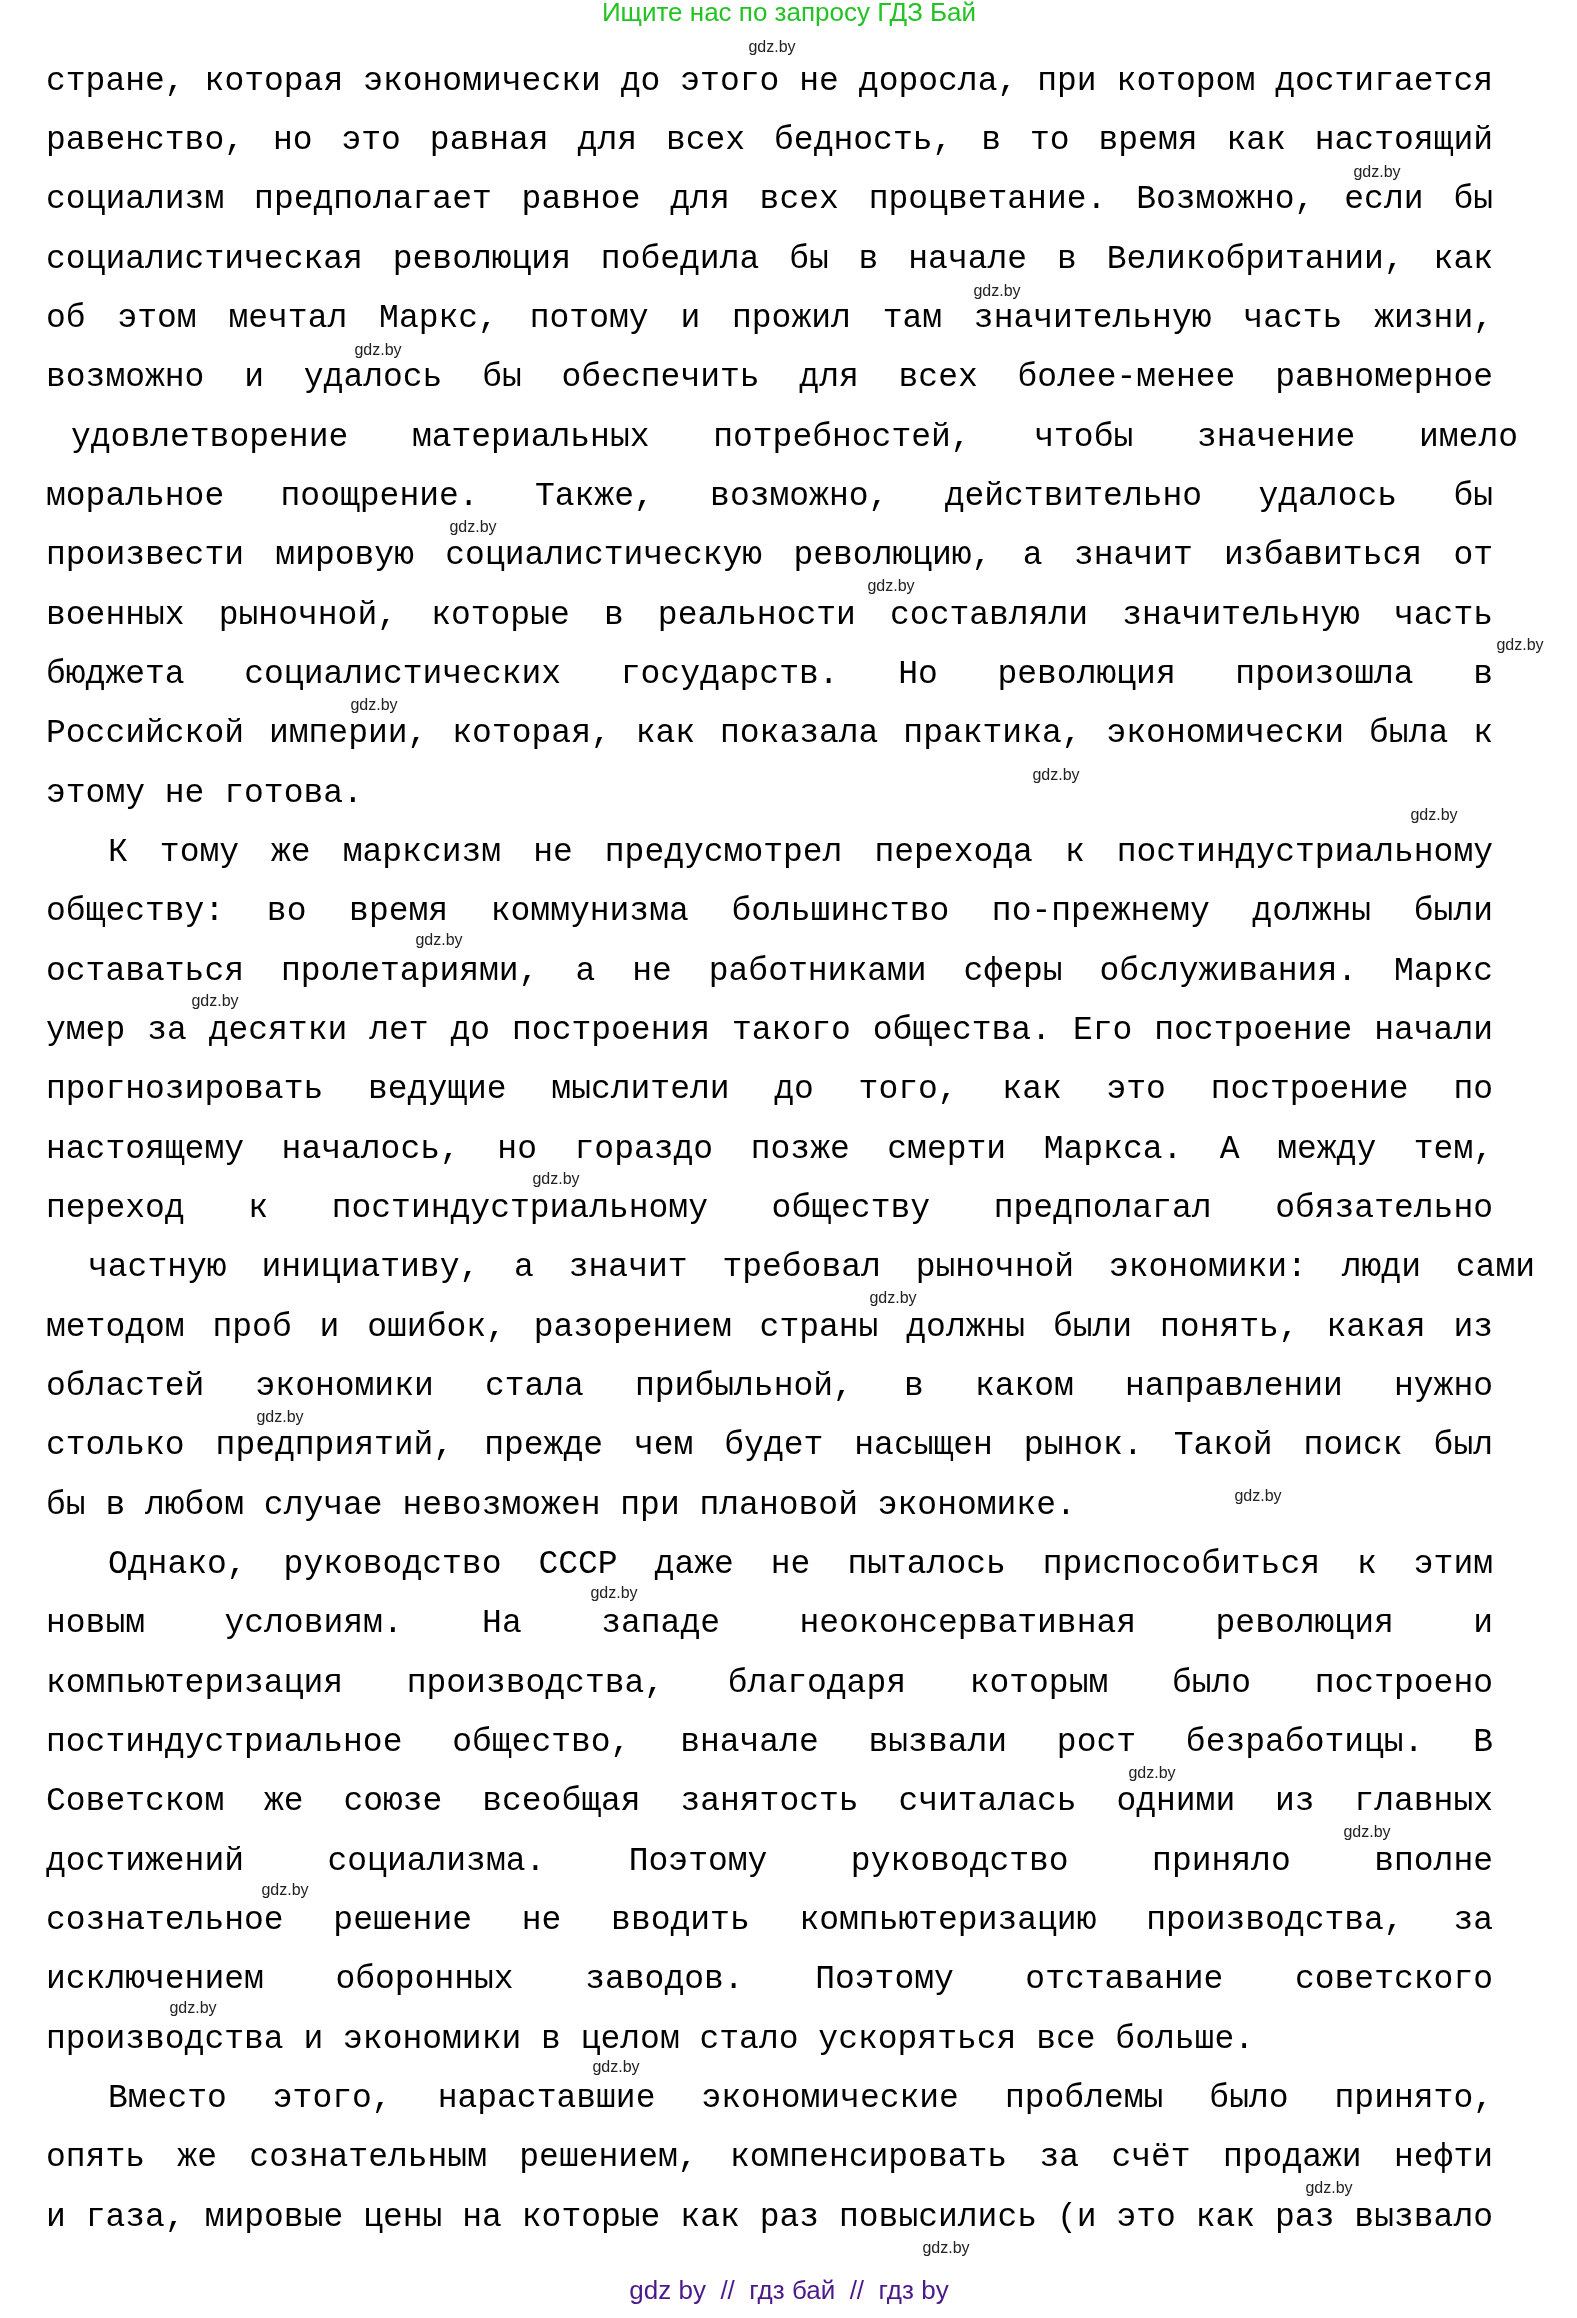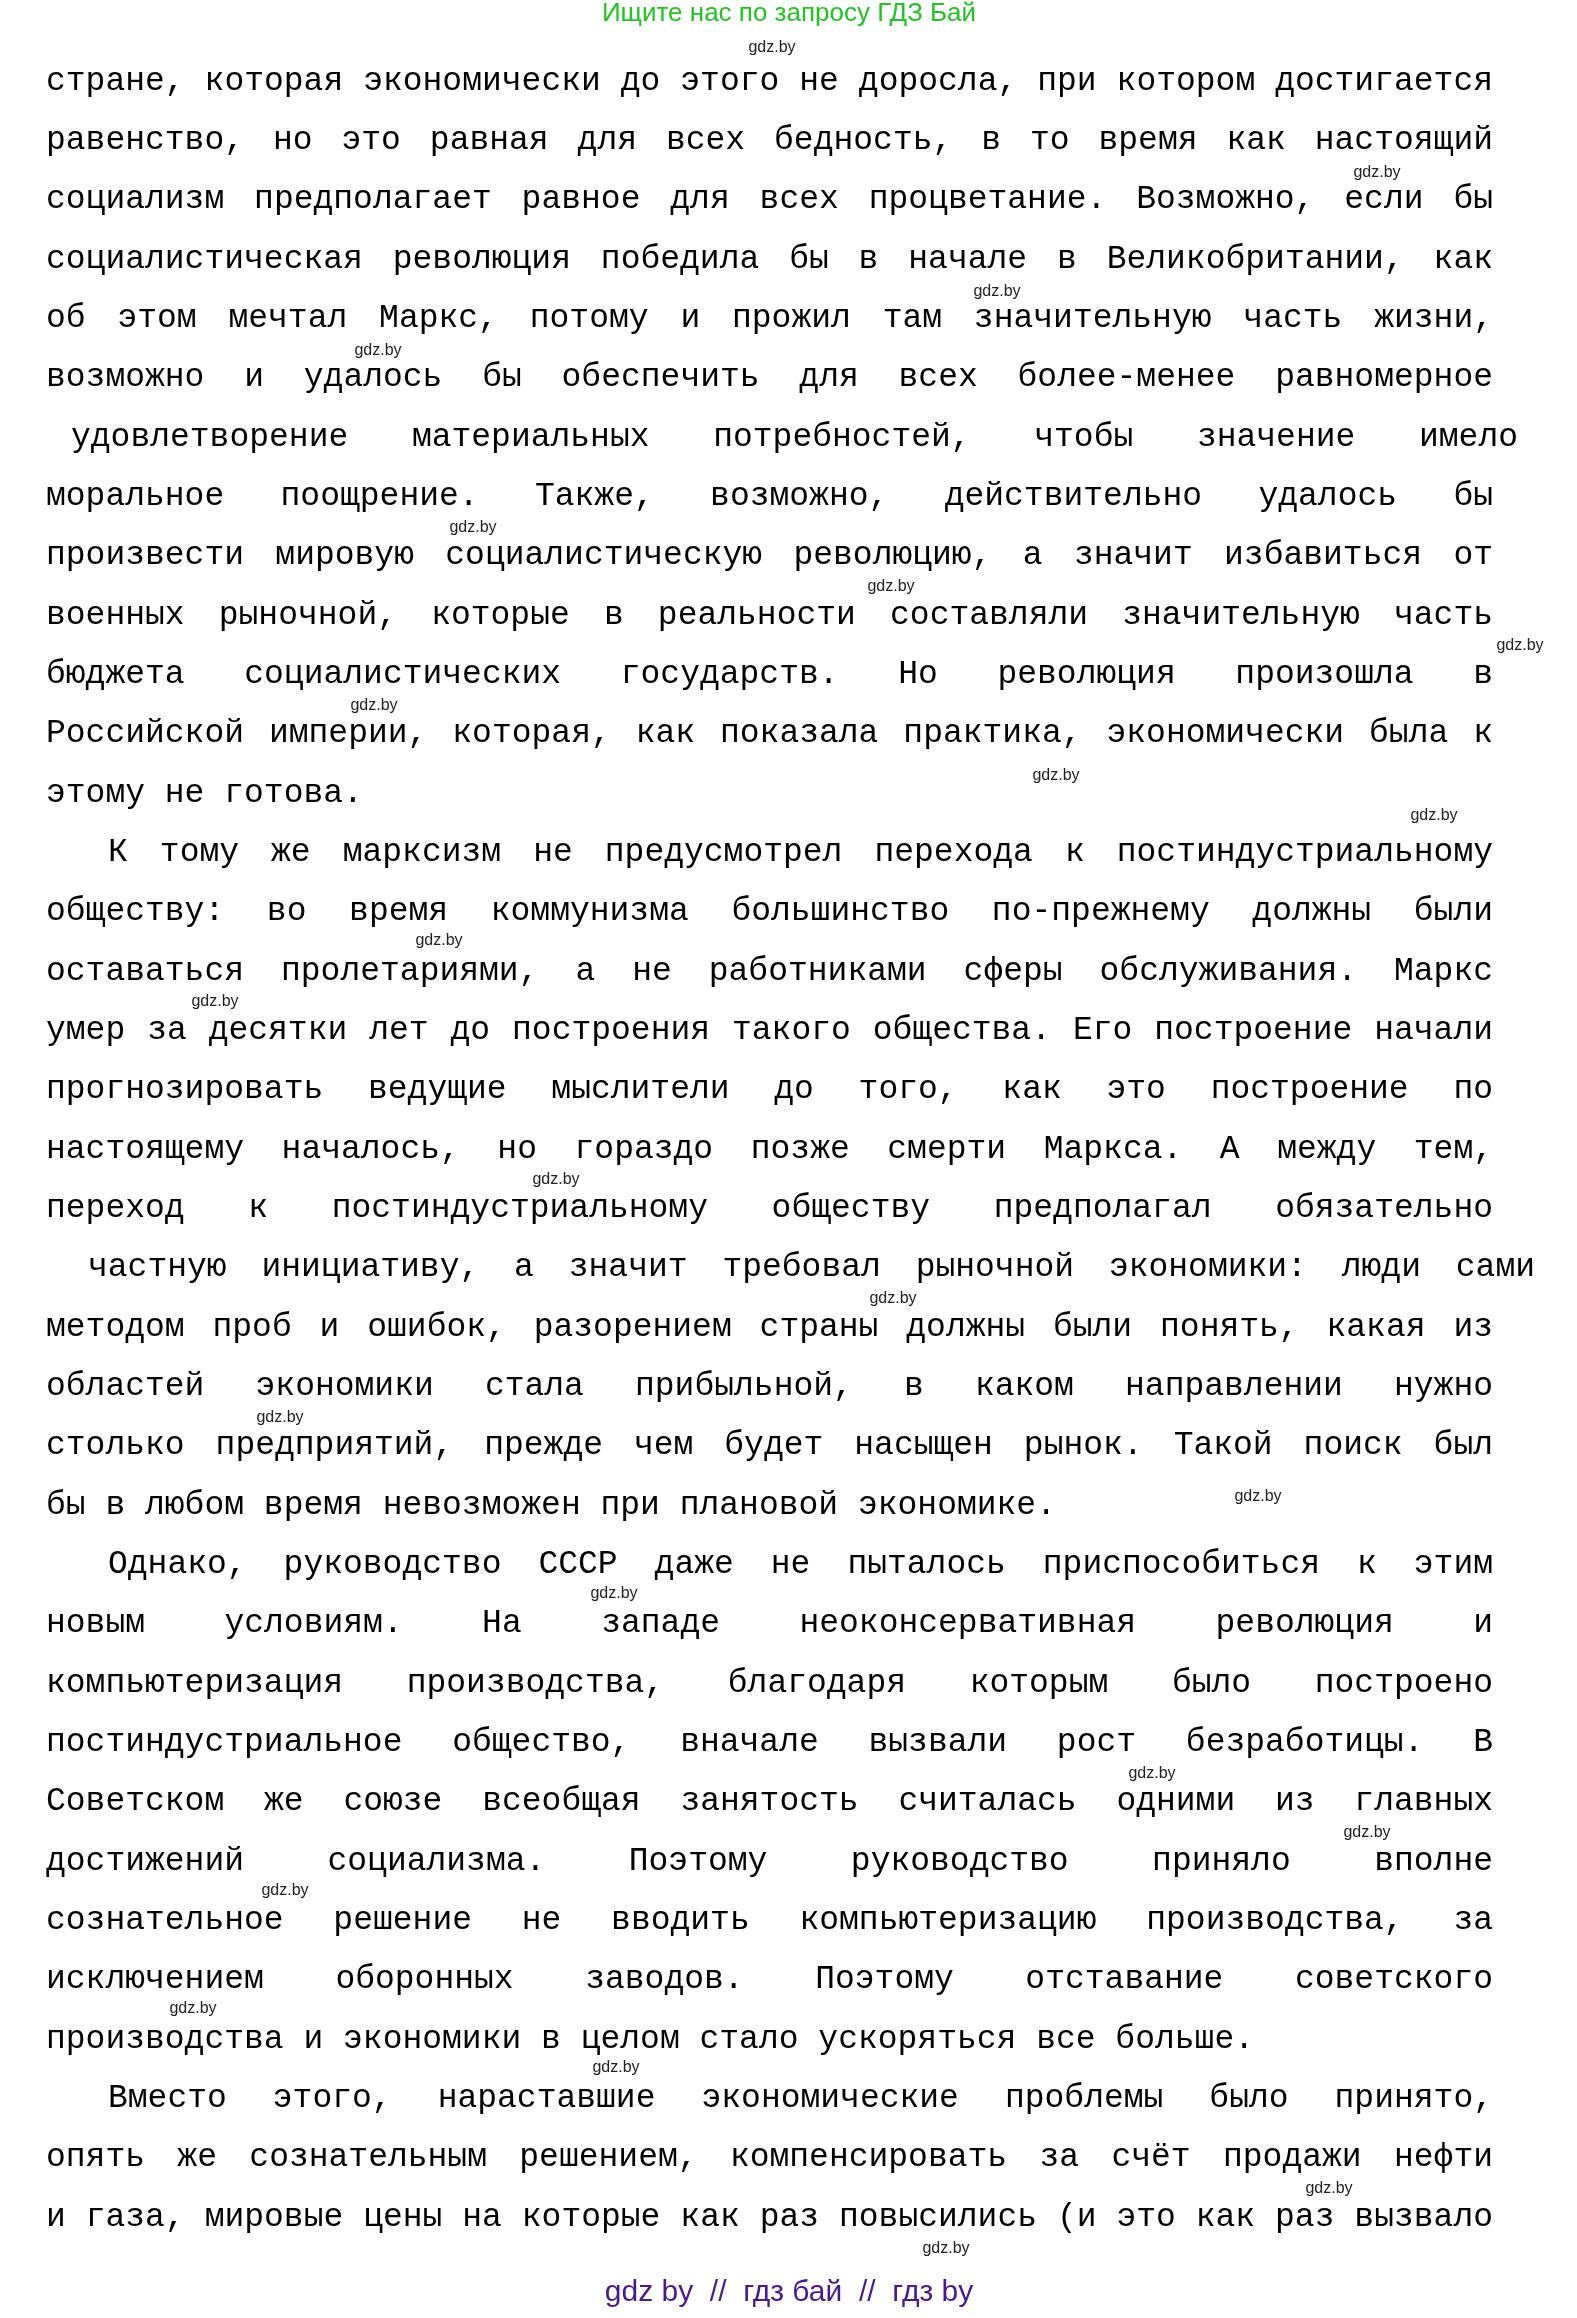--- a/index.html
+++ b/index.html
@@ -16,21 +16,21 @@
     text-align:justify; text-align-last:justify;
   }
   .line.last { text-align-last:left; }
   .line.indent { padding-left:62px; width:1385px; }
   .wm {
     position:absolute; font-family:"Liberation Sans", sans-serif; font-size:16px;
     color:#222; line-height:25px; white-space:nowrap; transform:translateX(-50%);
   }
   .footer {
     position:absolute; top:2275px; left:0; width:1578px; text-align:center;
-    font-family:"Liberation Sans", sans-serif; font-size:30px; color:#4b1a8a;
+    font-family:"Liberation Sans", sans-serif; font-size:26px; color:#4b1a8a;
     line-height:31px; white-space:pre;
   }
 </style>
 </head>
 <body>
 
 <div class="banner">Ищите нас по запросу ГДЗ Бай</div>
 
 <div id="doc">
     <div class="line" style="top: 59px;">стране, которая экономически до этого не доросла, при котором достигается</div>
@@ -50,21 +50,21 @@
     <div class="line" style="top: 889px;">обществу: во время коммунизма большинство по-прежнему должны были</div>
     <div class="line" style="top: 949px;">оставаться пролетариями, а не работниками сферы обслуживания. Маркс</div>
     <div class="line" style="top: 1008px;">умер за десятки лет до построения такого общества. Его построение начали</div>
     <div class="line" style="top: 1067px;">прогнозировать ведущие мыслители до того, как это построение по</div>
     <div class="line" style="top: 1127px;">настоящему началось, но гораздо позже смерти Маркса. А между тем,</div>
     <div class="line" style="top: 1186px;">переход к постиндустриальному обществу предполагал обязательно</div>
     <div class="line" style="top: 1245px; margin-left: 42px;">частную инициативу, а значит требовал рыночной экономики: люди сами</div>
     <div class="line" style="top: 1305px;">методом проб и ошибок, разорением страны должны были понять, какая из</div>
     <div class="line" style="top: 1364px;">областей экономики стала прибыльной, в каком направлении нужно</div>
     <div class="line" style="top: 1423px;">столько предприятий, прежде чем будет насыщен рынок. Такой поиск был</div>
-    <div class="line last" style="top: 1483px;">бы в любом время невозможен при плановой экономике.</div>
+    <div class="line last" style="top: 1483px;">бы в любом случае невозможен при плановой экономике.</div>
     <div class="line indent" style="top: 1542px;">Однако, руководство СССР даже не пыталось приспособиться к этим</div>
     <div class="line" style="top: 1601px;">новым условиям. На западе неоконсервативная революция и</div>
     <div class="line" style="top: 1661px;">компьютеризация производства, благодаря которым было построено</div>
     <div class="line" style="top: 1720px;">постиндустриальное общество, вначале вызвали рост безработицы. В</div>
     <div class="line" style="top: 1779px;">Советском же союзе всеобщая занятость считалась одними из главных</div>
     <div class="line" style="top: 1839px;">достижений социализма. Поэтому руководство приняло вполне</div>
     <div class="line" style="top: 1898px;">сознательное решение не вводить компьютеризацию производства, за</div>
     <div class="line" style="top: 1957px;">исключением оборонных заводов. Поэтому отставание советского</div>
     <div class="line last" style="top: 2017px;">производства и экономики в целом стало ускоряться все больше.</div>
     <div class="line indent" style="top: 2076px;">Вместо этого, нараставшие экономические проблемы было принято,</div>

